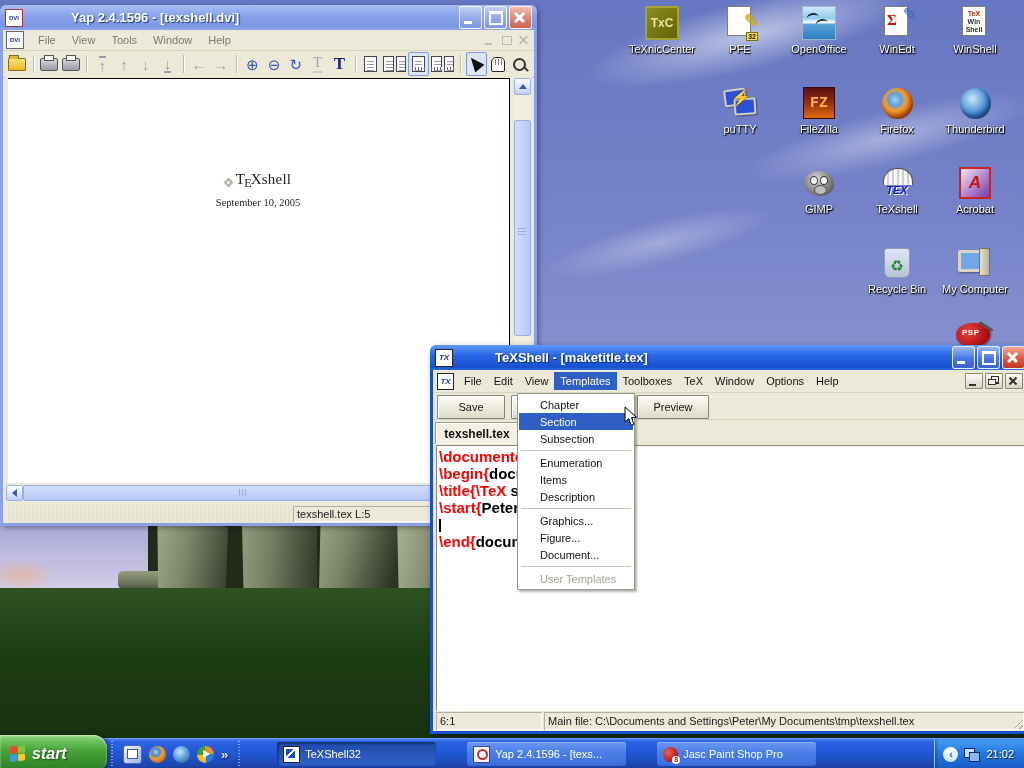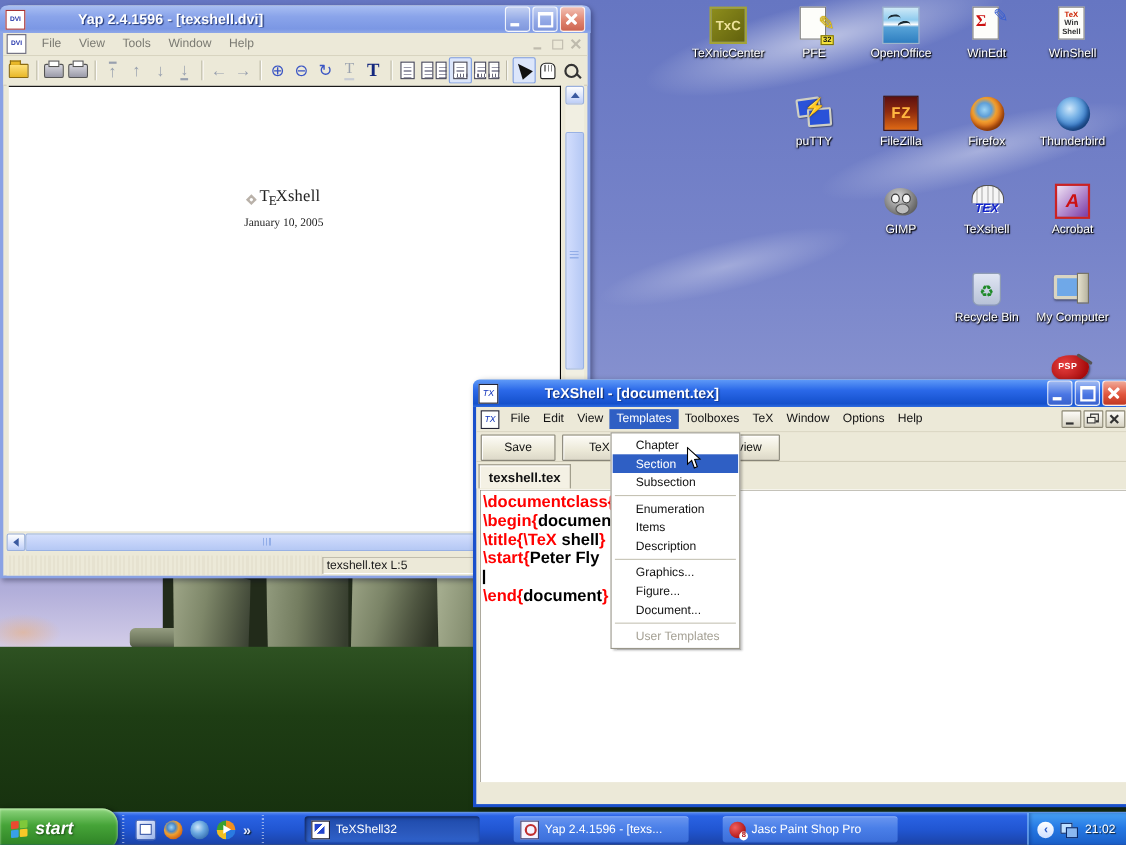--- a/index.html
+++ b/index.html
@@ -180,21 +180,21 @@
   #yap-status{position:absolute;left:3px;right:3px;bottom:0;height:18px;background:#ece9d8;display:flex;align-items:center;}
   #yap-status .fill{flex:1;height:100%;background:repeating-linear-gradient(90deg,#ece9d8 0 2px,#e6e2d0 2px 4px);}
   #yap-status-panel{width:228px;height:16px;margin-right:2px;}
 
   
   #texshell{position:absolute;left:430px;top:345px;width:594px;height:386px;z-index:10;
     background:#ece9d8;border:3px solid #1a50cc;border-top:none;border-radius:8px 8px 0 0;
     box-shadow:3px 3px 7px rgba(0,0,20,.45);}
   #texshell .titlebar{background:linear-gradient(180deg,#5f9af8 0%,#2a68e8 40%,#1450cc 88%,#2e6ce0 100%);margin:0 -3px;}
   .tex-ico{width:16px;height:16px;background:#fff;border:1px solid #223;display:flex;align-items:center;justify-content:center;
-    font-size:8px;font-weight:normal;color:#1133bb;font-style:italic;}
+    font-size:8px;font-weight:bold;color:#1133bb;font-style:italic;}
   #ts-menubar{height:22px;padding:0 4px;}
   .tmenu{padding:3px 6px;font-size:11px;color:#111;}
   .tmenu.active{background:#2f5fc4;color:#fff;}
   .mdi-btns{margin-left:auto;display:flex;gap:2px;}
   .mdi{width:16px;height:14px;background:linear-gradient(180deg,#fdfcf8,#d8d4c4);border:1px solid #8a8674;border-radius:1px;position:relative;}
   .mdi-min::after{content:"";position:absolute;left:3px;bottom:2px;width:7px;height:2px;background:#333;}
   .mdi-rest::before{content:"";position:absolute;left:5px;top:2px;width:6px;height:5px;border:1px solid #333;border-bottom-width:2px;}
   .mdi-rest::after{content:"";position:absolute;left:2px;top:5px;width:6px;height:4px;border:1px solid #333;background:#f4f2e8;}
   .mdi-close::before,.mdi-close::after{content:"";position:absolute;left:2px;top:6px;width:10px;height:2px;background:#333;}
   .mdi-close::before{transform:rotate(45deg);} .mdi-close::after{transform:rotate(-45deg);}
@@ -213,21 +213,21 @@
   .eline .r{color:#f00;} .eline .k{color:#000;}
   .caret{display:inline-block;width:2px;height:13px;background:#000;vertical-align:-2px;}
   #ts-status{position:absolute;left:3px;right:3px;bottom:0;height:20px;background:#ece9d8;display:flex;gap:2px;align-items:center;}
   #ts-status-pos{width:98px;height:18px;}
   #ts-status-main{flex:1;height:18px;position:relative;}
   #ts-status-main::after{content:"";position:absolute;right:1px;bottom:1px;width:12px;height:12px;
     background:repeating-linear-gradient(135deg,transparent 0 2px,#b0ac9a 2px 3px,#fff 3px 4px);
     clip-path:polygon(100% 0,100% 100%,0 100%);}
 
   
-  #tpl-menu{position:absolute;left:555px;top:393px;width:114px;z-index:20;background:#fff;
+  #tpl-menu{position:absolute;left:517px;top:393px;width:114px;z-index:20;background:#fff;
     border:1px solid #99968a;box-shadow:2px 2px 2px rgba(0,0,0,.3);padding:2px 1px;}
   .mi{height:17px;display:flex;align-items:center;padding-left:21px;font-size:11px;color:#111;white-space:nowrap;}
   .mi.hl{background:#2f5fc4;color:#fff;}
   .mi.dis{color:#a5a195;}
   .msep{height:1px;background:#c5c2b4;margin:3px 2px;}
   #mouse-cursor{position:absolute;left:624px;top:406px;z-index:25;}
 
   
   #taskbar{position:absolute;left:0;top:738px;width:1024px;height:30px;z-index:30;
     background:linear-gradient(180deg,#4f82f2 0%,#2a63e4 9%,#2156d2 50%,#1b44aa 93%,#143386 100%);
@@ -509,21 +509,21 @@
         <span class="yi-mag"></span>
       </span>
     </div>
 
   <div id="yap-doc">
     <div id="yap-page">
       <div id="dvi-block">
         <div id="dvi-title">
           <span class="hyper-glyph"></span><span>T</span><span class="tE">E</span><span>X</span><span>shell</span>
         </div>
-        <div id="dvi-date">January 10, 2005</div>
+        <div id="dvi-date">September 10, 2005</div>
       </div>
     </div>
   </div>
 
   <div id="yap-vsb">
     <span class="sb-btn">
         <span class="tri tri-up"></span>
       </span>
     <div id="yap-vthumb"></div>
   </div>
@@ -535,21 +535,21 @@
   </div>
   <div id="yap-status">
     <span class="fill"></span>
     <span class="statuspanel" id="yap-status-panel">texshell.tex L:5</span>
   </div>
 </div>
 
 <div id="texshell">
   <div class="titlebar">
     <span class="tex-ico">TX</span>
-    <span class="title-text">TeXShell - [document.tex]</span>
+    <span class="title-text">TeXShell - [maketitle.tex]</span>
     <span class="cap-btns">
       <span class="cap cap-min"></span>
       <span class="cap cap-max"></span>
       <span class="cap cap-close"></span>
     </span>
   </div>
   <div class="menubar" id="ts-menubar">
     <span class="tex-ico" style="width:15px;height:15px;margin-right:4px;">TX</span>
     <span id="ts-menu-items" style="display:flex;">
         <span class="tmenu">File</span>
@@ -577,20 +577,24 @@
     <span id="ts-tab">texshell.tex</span>
   </div>
   <div id="ts-editor">
       <div class="eline"><span class="r">\documentclass{a</span></div>
       <div class="eline"><span class="r">\begin{</span><span class="k">document</span><span class="r">}</span></div>
       <div class="eline"><span class="r">\title{\TeX</span><span class="k"> shell</span><span class="r">}</span></div>
       <div class="eline"><span class="r">\start{</span><span class="k">Peter Fly</span></div>
       <div class="eline"><span class="caret"></span></div>
       <div class="eline"><span class="r">\end{</span><span class="k">document</span><span class="r">}</span></div>
     </div>
+  <div id="ts-status">
+    <span class="statuspanel" id="ts-status-pos">6:1</span>
+    <span class="statuspanel" id="ts-status-main">Main file: C:\Documents and Settings\Peter\My Documents\tmp\texshell.tex</span>
+  </div>
 </div>
 
 <div id="tpl-menu">
     <div class="mi">Chapter</div>
     <div class="mi hl">Section</div>
     <div class="mi">Subsection</div>
     <div class="msep"></div>
     <div class="mi">Enumeration</div>
     <div class="mi">Items</div>
     <div class="mi">Description</div>

